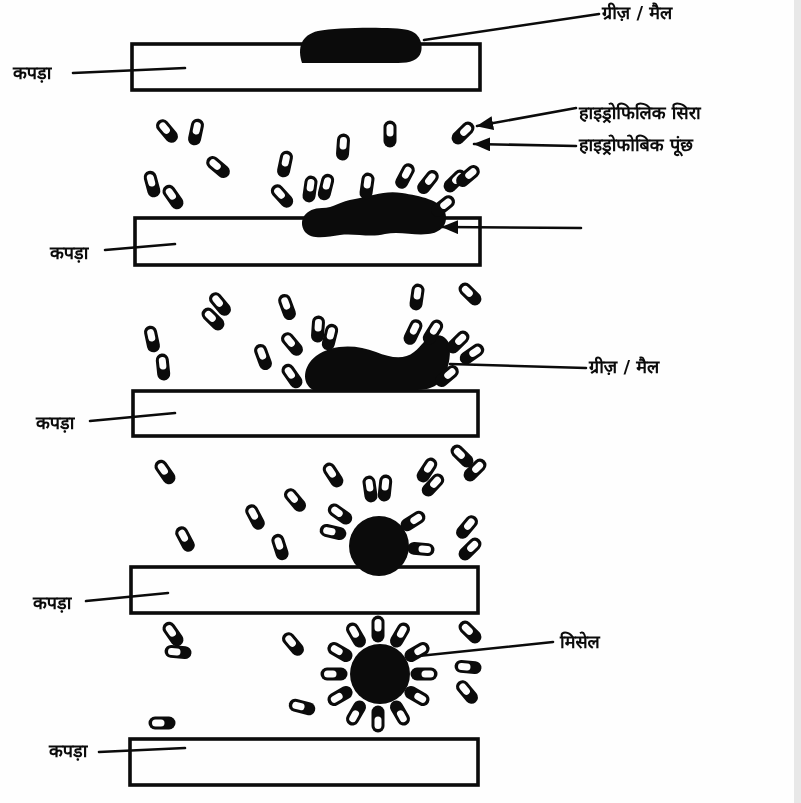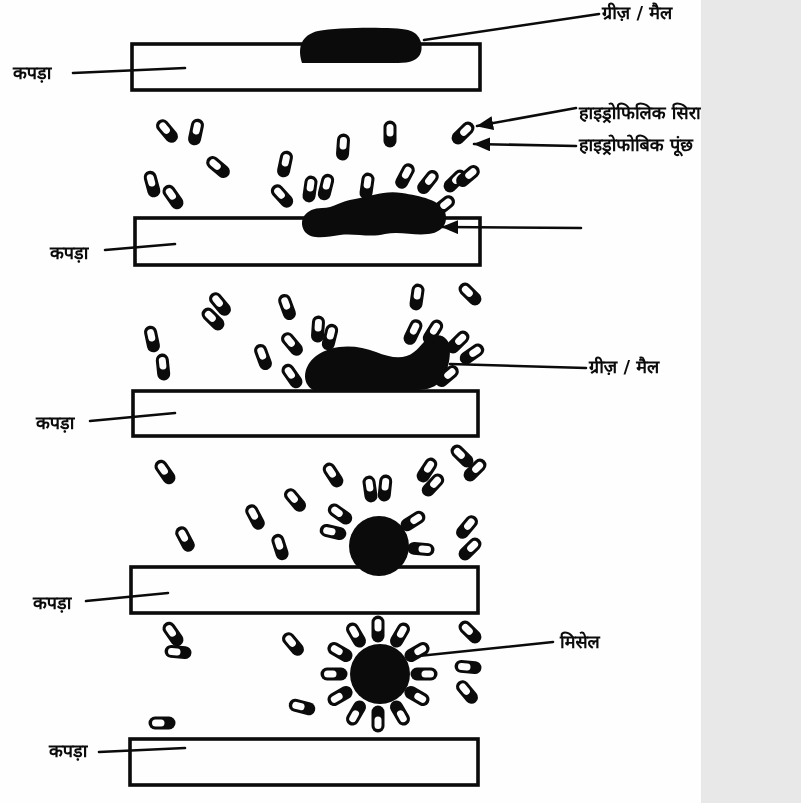--- a/index.html
+++ b/index.html
@@ -1,18 +1,18 @@
 <!DOCTYPE html>
 <html><head>
 <meta charset="utf-8">
 <style>
   html,body{margin:0;padding:0;background:#e8e8e8;}
   .canvas{
     position:relative;
-    width:701px;height:803px;
+    width:794px;height:803px;
     background:#fefefe;
     font-family:"DejaVu Sans",sans-serif;
     overflow:hidden;
   }
   svg{position:absolute;left:0;top:0;}
   .lbl{
     font-family:"DejaVu Sans",sans-serif;
     font-weight:700;
     font-size:18px;
     fill:#0b0b0b;

